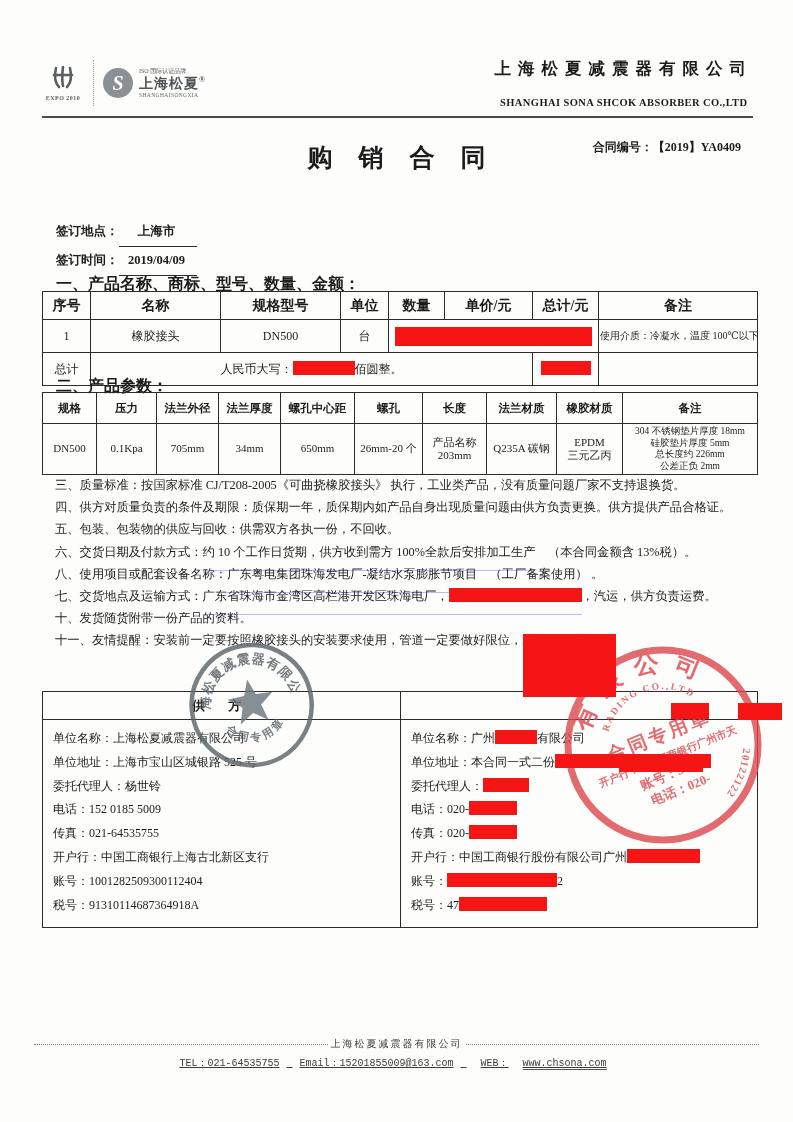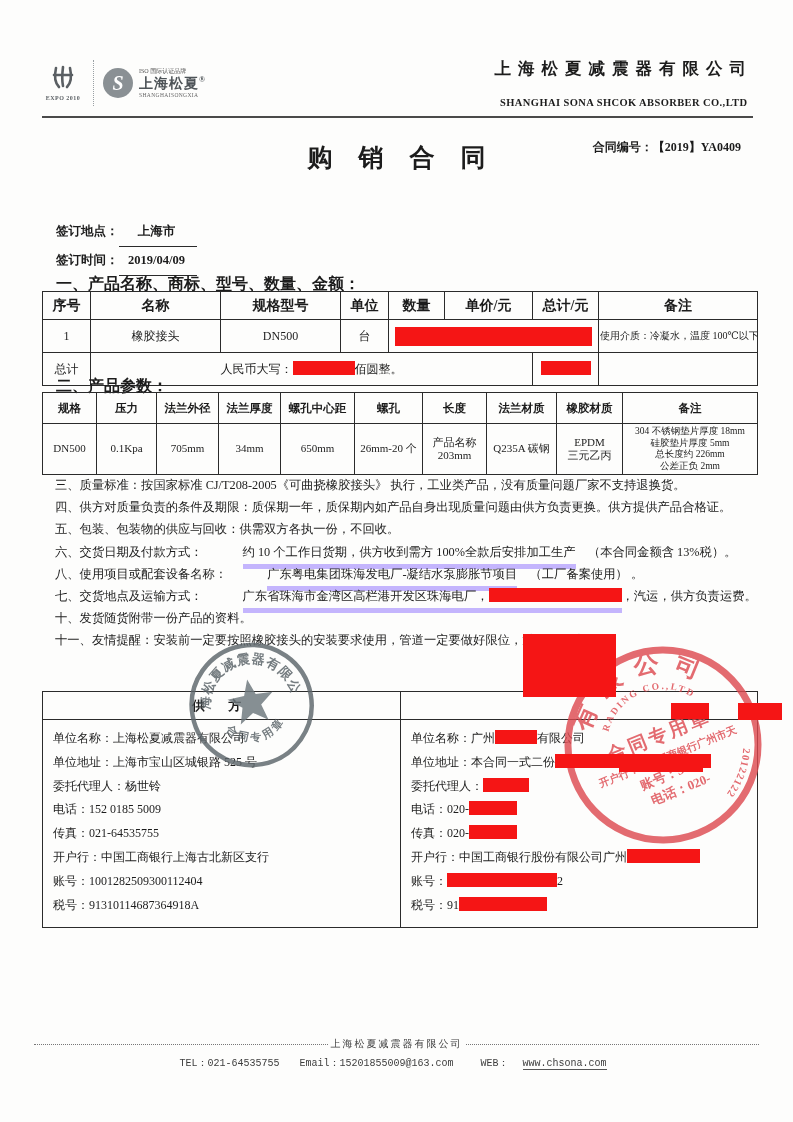--- a/index.html
+++ b/index.html
@@ -50,21 +50,21 @@
   .t1 td{height:30px;}
   .t2{top:392px;font-size:11px;}
   .t2 th{height:28px;font-weight:bold;font-size:11.5px;}
   .t2 td{height:48px;line-height:13.5px;}
   .t2 .note-cell{font-size:9.5px;line-height:11.5px;}
   .nowrap-sm{white-space:nowrap;font-size:10px;}
 
   
   .clauses{position:absolute;top:474px;left:55px;right:30px;font-size:12.3px;line-height:22.2px;}
   .clauses p{margin:0;white-space:nowrap;}
-  .uline{border-bottom:5px solid #c4b5fd;padding-bottom:5px;margin-left:40px;}
+  .uline{border-bottom:1px solid #c4b5fd;padding-bottom:11px;}
 
   
   .sig-t{top:691px;}
   .sig-t th{height:25px;font-size:13px;font-weight:bold;letter-spacing:10px;}
   .sig-t td{height:193px;vertical-align:top;text-align:left;padding:7px 10px;
             font-size:12px;line-height:23.8px;font-weight:normal;}
   .sig-line{white-space:nowrap;}
 
   
   .redact{display:inline-block;background:#f51515;height:14px;vertical-align:-2px;
@@ -73,21 +73,21 @@
   .redact-fill{background:#f51515;height:19px;margin:0 5px;position:relative;z-index:30;}
 
   
   .stamp{position:absolute;z-index:15;pointer-events:none;}
 
   
   .footer{position:absolute;top:1037px;left:34px;right:34px;text-align:center;color:#3d3d3d;}
   .f-divider{display:flex;align-items:center;}
   .f-dots{flex:1;border-bottom:1.5px dotted #777;height:1px;}
   .f-company{font-size:10px;letter-spacing:2px;padding:0 3px;white-space:nowrap;}
-  .f-contact{font-size:10px;margin-top:5px;font-family:"Liberation Mono","DejaVu Sans Mono",monospace;letter-spacing:0;}
+  .f-contact{font-size:10px;margin-top:5px;font-family:"Liberation Mono","DejaVu Sans Mono",monospace;letter-spacing:0;text-decoration:underline;}
   .f-contact span{margin:0 7px;}
   .f-web{border-bottom:1px solid #555;}
 </style>
 </head>
 <body>
 
 <div class="page">
 
   <div class="header">
     <div class="logos">
@@ -262,21 +262,21 @@
         <div class="sig-line"><span>税号：</span><span>91310114687364918A</span></div>
       </td>
       <td>
         <div class="sig-line"><span>单位名称：</span><span>广州</span><span class="redact" style="width:42px"></span><span>有限公司</span></div>
         <div class="sig-line"><span>单位地址：</span><span>本合同一式二份</span><span class="redact" style="width:156px"></span><span></span></div>
         <div class="sig-line"><span>委托代理人：</span><span></span><span class="redact" style="width:46px"></span><span></span></div>
         <div class="sig-line"><span>电话：</span><span>020-</span><span class="redact" style="width:48px"></span><span></span></div>
         <div class="sig-line"><span>传真：</span><span>020-</span><span class="redact" style="width:48px"></span><span></span></div>
         <div class="sig-line"><span>开户行：</span><span>中国工商银行股份有限公司广州</span><span class="redact" style="width:73px"></span><span></span></div>
         <div class="sig-line"><span>账号：</span><span></span><span class="redact" style="width:110px"></span><span>2</span></div>
-        <div class="sig-line"><span>税号：</span><span>91</span><span class="redact" style="width:88px"></span><span></span></div>
+        <div class="sig-line"><span>税号：</span><span>47</span><span class="redact" style="width:88px"></span><span></span></div>
       </td>
     </tr>
   </tbody>
     </table>
 
   <div class="stamp" style="left:187px;top:640px;opacity:.82;transform:rotate(-10deg)">
     <svg width="130" height="130" viewBox="0 0 130 130">
       <defs>
         <path id="gTop" d="M 23,65 A 42,42 0 0 1 107,65"></path>
         <path id="gBot" d="M 29,65 A 36,36 0 0 0 101,65"></path>

